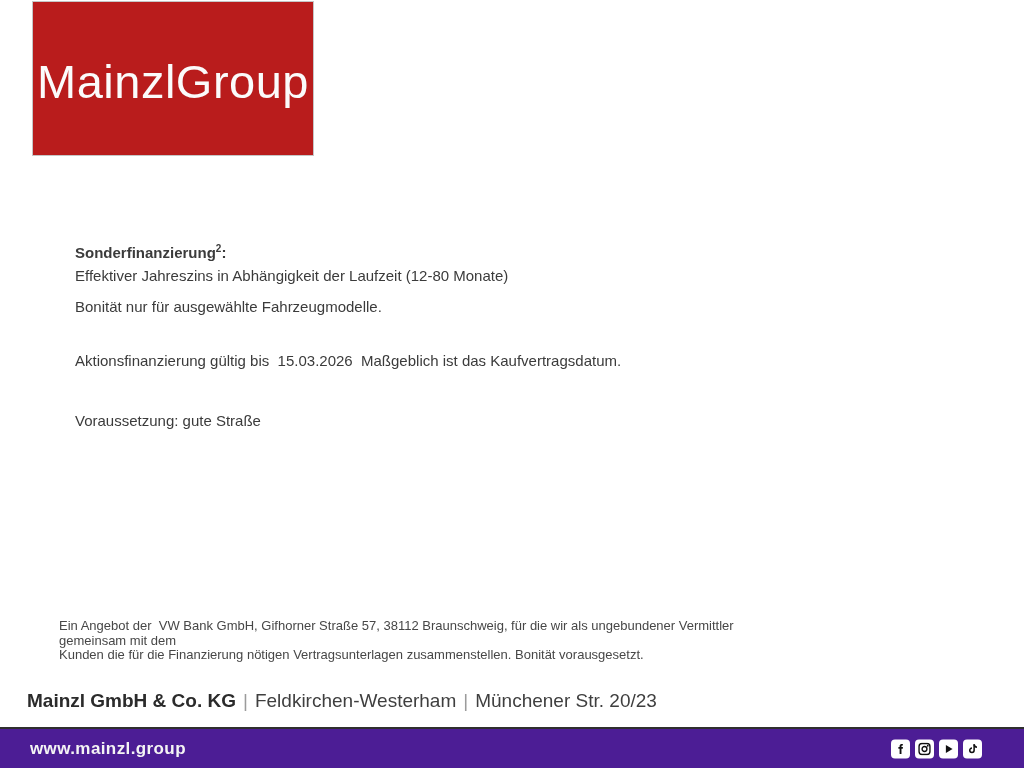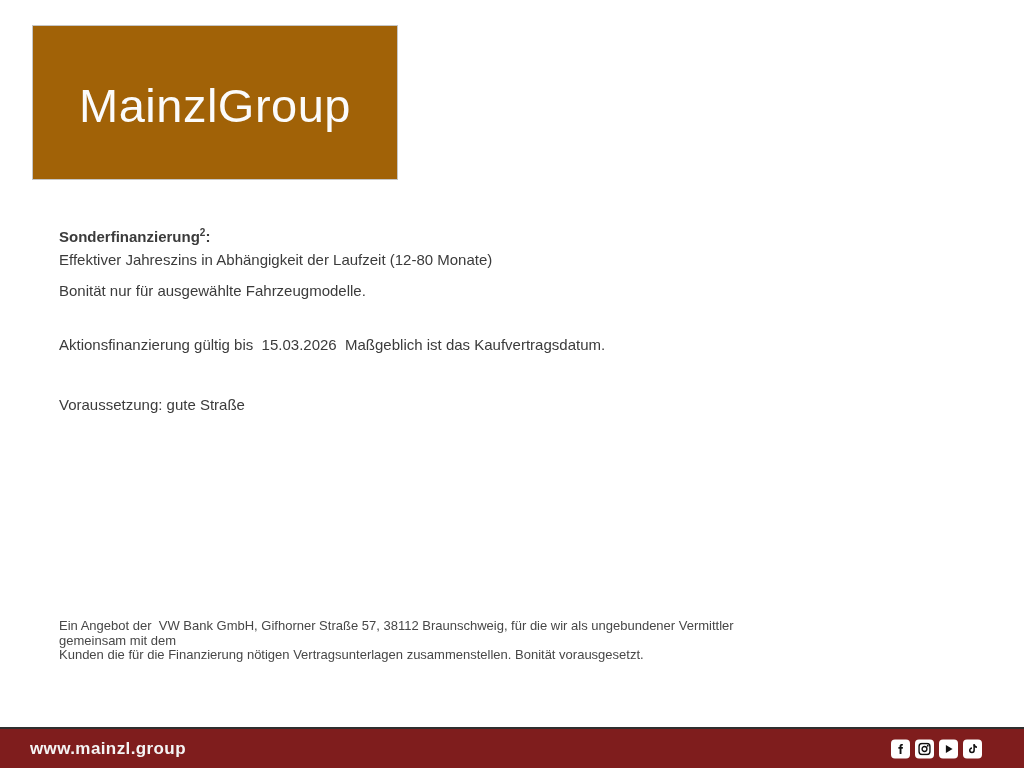--- a/index.html
+++ b/index.html
@@ -14,42 +14,41 @@
     height: 768px;
     background: #ffffff;
     overflow: hidden;
   }
 
   
   .logo-box {
     position: absolute;
     left: 33px;
     top: 2px;
-    width: 364px;
+    width: 280px;
     height: 153px;
-    background: #a16207;
+    background: #b91c1c;
     outline: 1px solid #c6c6c6;
     text-align: center;
-    margin-top: 24px;
   }
   .logo-text {
     display: block;
     padding-top: 52px;
     color: #fbfbfb;
     font-size: 47px;
     font-weight: 400;
     letter-spacing: 0.5px;
     font-family: "Liberation Sans", sans-serif;
   }
 
   
   .copy p {
     position: absolute;
     left: 59px;
-    margin: 0;
+    margin: 16px;
     color: #3b3b3b;
     font-size: 15px;
     line-height: 18px;
     white-space: pre-wrap;
   }
   .heading { top: 228px; font-weight: bold; }
   .heading sup { font-size: 10px; vertical-align: super; line-height: 0; }
   .line-0 { top: 251px; }
   .line-1 { top: 282px; }
   .line-2 { top: 336px; }
@@ -79,21 +78,21 @@
   .dealer-line .company { font-weight: bold; color: #2b2b2b; }
   .dealer-line .sep { color: #9b9b9b; padding: 0 7px; font-weight: 400; }
 
   
   .bottom-bar {
     position: absolute;
     left: 0;
     bottom: 0;
     width: 1024px;
     height: 41px;
-    background: #7f1d1d;
+    background: #4c1d95;
     border-top: 2px solid #2f2f2f;
   }
   .website {
     position: absolute;
     left: 30px;
     top: 50%;
     transform: translateY(-50%);
     color: #f4f4f4;
     font-size: 17px;
     font-weight: bold;
@@ -133,20 +132,23 @@
     <p class="heading"><span>Sonderfinanzierung</span><sup>2</sup><span>:</span></p>
     <p class="line-0">Effektiver Jahreszins in Abhängigkeit der Laufzeit (12-80 Monate)</p>
     <p class="line-1">Bonität nur für ausgewählte Fahrzeugmodelle.</p>
     <p class="line-2">Aktionsfinanzierung gültig bis  15.03.2026  Maßgeblich ist das Kaufvertragsdatum.</p>
     <p class="line-3">Voraussetzung: gute Straße</p>
   </div>
 
   <div class="disclaimer">Ein Angebot der  VW Bank GmbH, Gifhorner Straße 57, 38112 Braunschweig, für die wir als ungebundener Vermittler gemeinsam mit dem
 Kunden die für die Finanzierung nötigen Vertragsunterlagen zusammenstellen. Bonität vorausgesetzt.</div>
 
+  <div class="dealer-line">
+    <span class="company">Mainzl GmbH &amp; Co. KG</span><span class="sep">|</span><span>Feldkirchen-Westerham</span><span class="sep">|</span><span>Münchener Str. 20/23</span>
+  </div>
 
   <div class="bottom-bar">
     <span class="website">www.mainzl.group</span>
     <div class="social-icons">
       <div class="social-tile">
         <svg width="13" height="13" viewBox="0 0 16 16">
             <path fill="#111" d="M9.2 5.5V4.3c0-.5.3-.7.7-.7h1V1.8H9.2C7.6 1.8 6.9 3 6.9 4.5v1H5.4v2.1h1.5V14h2.3V7.6h1.6l.2-2.1z"></path>
           </svg>
       </div>
       <div class="social-tile">

